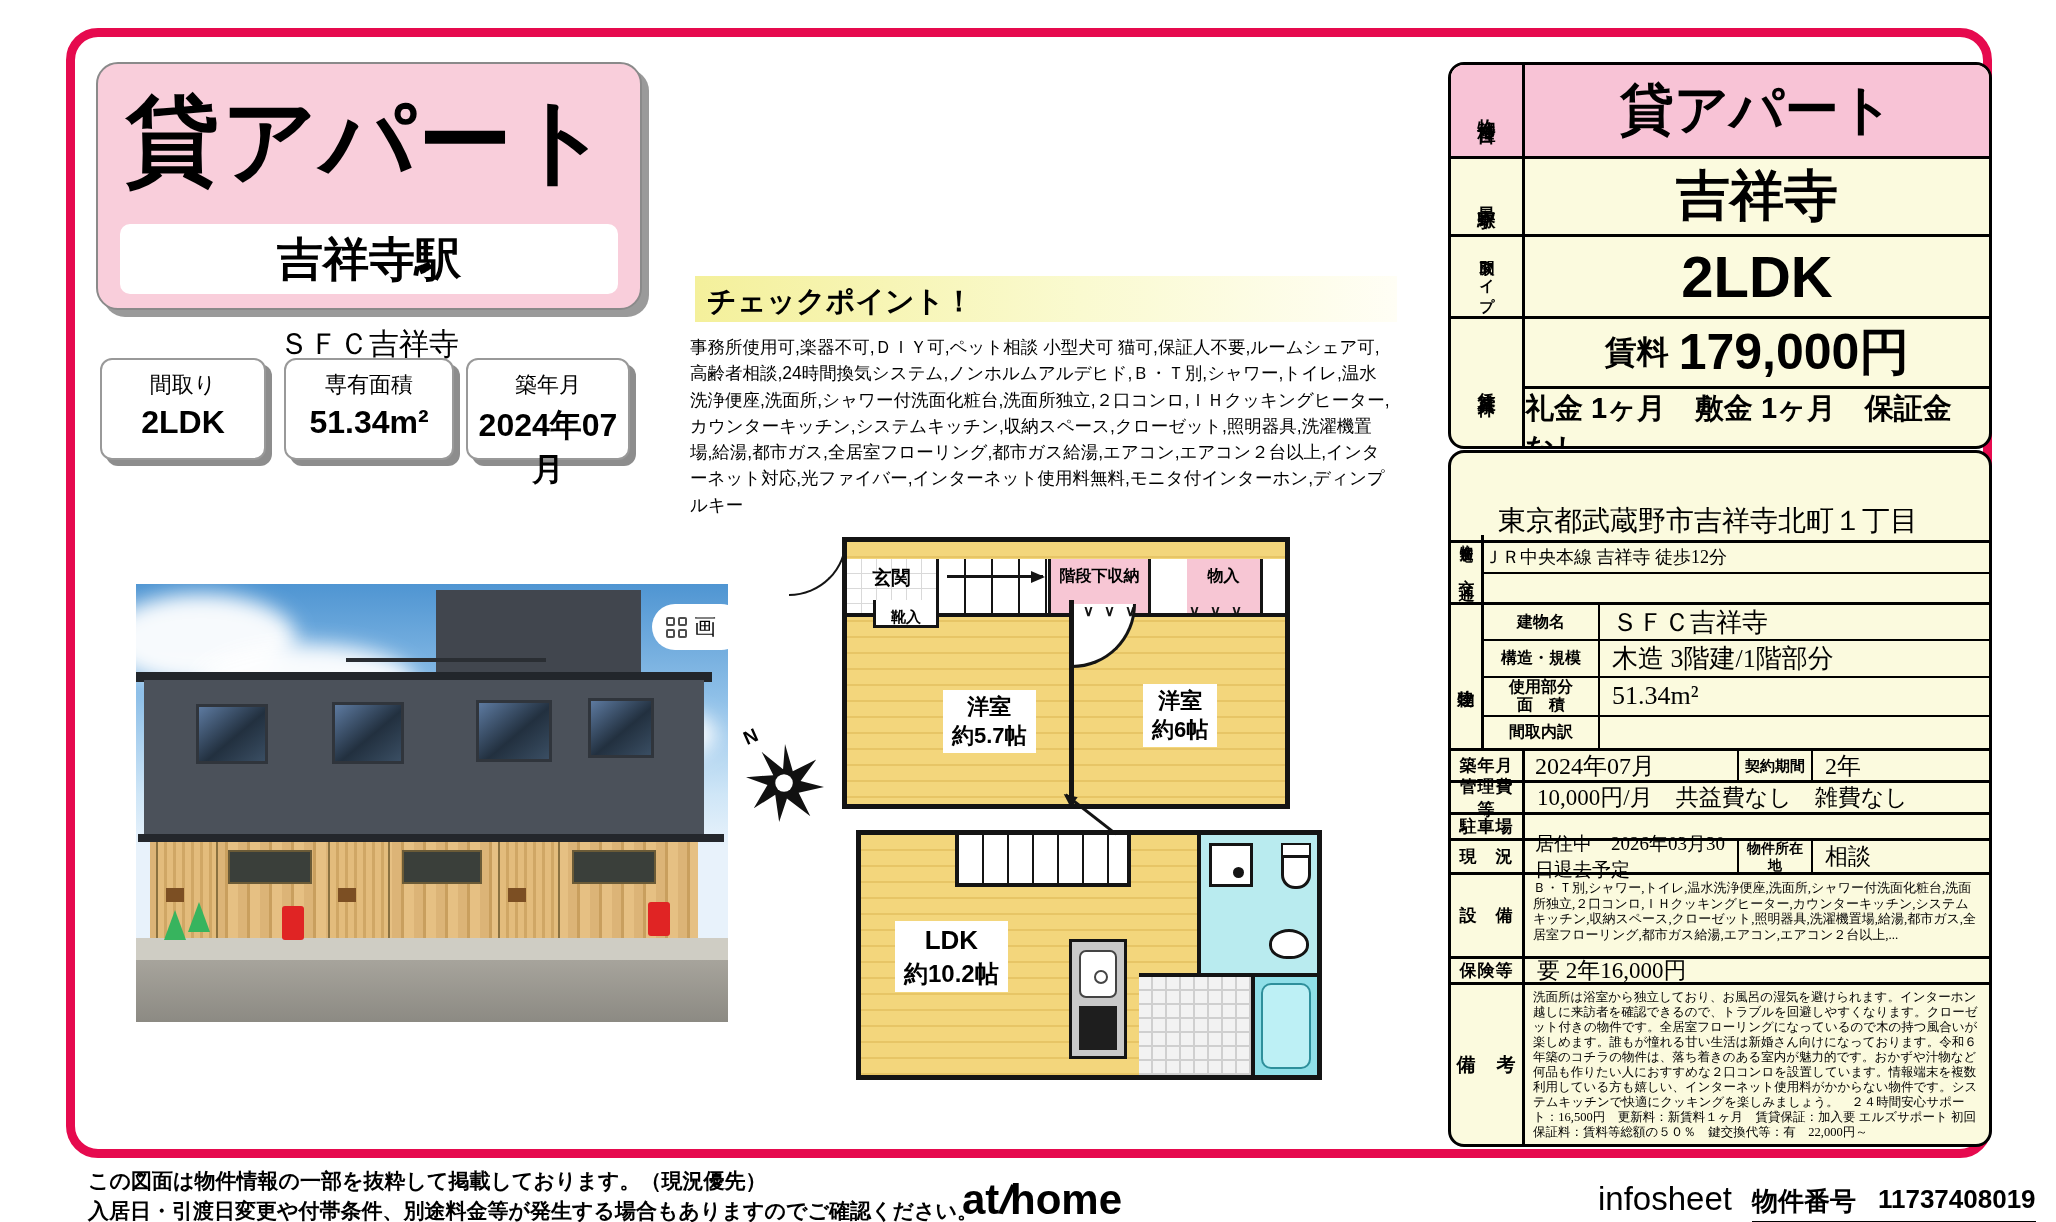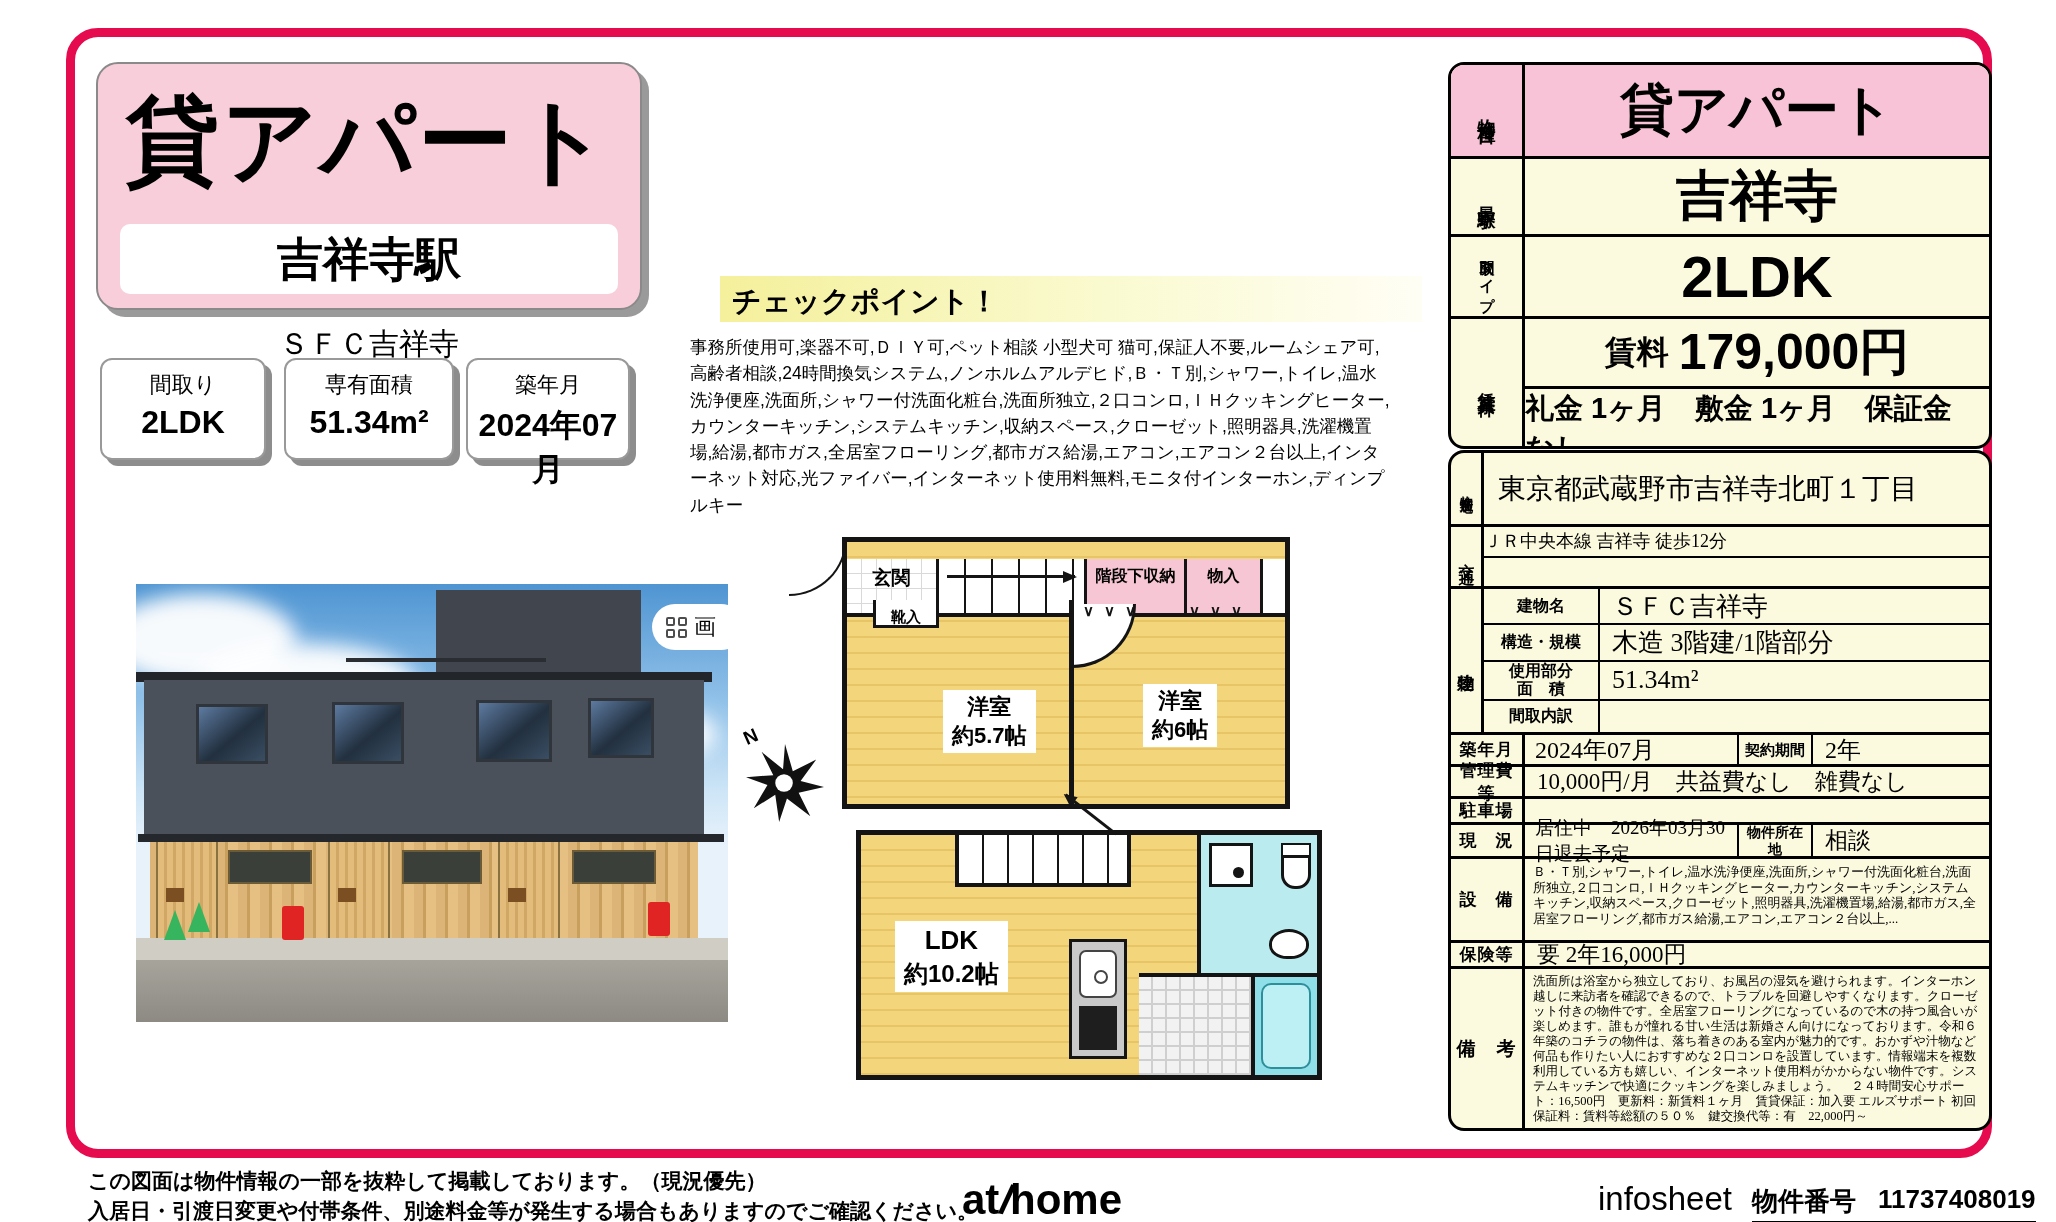--- a/index.html
+++ b/index.html
@@ -18,21 +18,21 @@
   .station-box { position:absolute; left:22px; right:22px; bottom:14px; height:70px;
                  background:#fff; border-radius:10px; font-size:46px; font-weight:bold; line-height:70px; }
   .building-name { position:absolute; left:96px; top:324px; width:546px; text-align:center; font-size:30px; font-weight:500; }
 
   .spec-box { position:absolute; top:358px; height:102px; background:#fff; border:2px solid #999;
               border-radius:12px; box-shadow:6px 6px 0 #8d8d8d; text-align:center; padding-top:10px; }
   .spec-label { font-size:22px; }
   .spec-value { font-size:32px; font-weight:bold; margin-top:4px; }
 
   
-  .cp-title { position:absolute; left:720px; top:276px; width:702px; height:46px;
+  .cp-title { position:absolute; left:695px; top:276px; width:702px; height:46px;
               font-size:29px; font-weight:bold; padding:6px 12px;
               background:linear-gradient(90deg,#f4f09b 0%,#fafad0 55%,#fffef5 100%); }
   .cp-body { position:absolute; left:690px; top:334px; width:702px; font-size:17.5px;
              line-height:1.5; word-break:break-all; }
 
   
   .photo { position:absolute; left:136px; top:584px; width:592px; height:438px; overflow:hidden;
            background:linear-gradient(#4f95d2 0%,#8fc0e8 26%,#cfe6f7 48%,#e8f2fb 60%); }
   .cloud { position:absolute; background:#fff; border-radius:50%; filter:blur(10px); opacity:.95; }
   .penthouse { position:absolute; left:300px; top:6px; width:205px; height:120px; background:#41464e; }
@@ -67,21 +67,21 @@
   .fp1-top { position:absolute; left:0; top:17px; right:0; height:58px; border-bottom:4px solid #141414; display:flex; background:#fff; }
   .cell { border-right:3px solid #141414; position:relative; }
   .genkan { width:92px; background:
       repeating-linear-gradient(90deg,transparent 0 14px,#d9d9d9 14px 15px),
       repeating-linear-gradient(180deg,transparent 0 14px,#d9d9d9 14px 15px),#fff;
       font-size:19px; font-weight:bold; text-align:center; padding-top:6px; }
   .stairs1 { flex:1; background:repeating-linear-gradient(90deg,#fff 0 25px,#141414 25px 27px),#fff; }
   .stairs1 .arrow { position:absolute; left:8px; top:16px; width:88%; border-top:3px solid #141414; }
   .stairs1 .arrow::after { content:""; position:absolute; right:-2px; top:-7px; border-left:14px solid #141414; border-top:6px solid transparent; border-bottom:6px solid transparent; }
   .pinkcell { background:#f7c6d4; font-size:16px; font-weight:bold; text-align:center; line-height:1.2; padding-top:7px; }
-  .ucell { width:100px; } .mcell { width:76px; } .tcell { width:22px; border-right:none; background:#fff; }
+  .ucell { width:100px; } .mcell { width:76px;margin-left:36px; } .tcell { width:22px; border-right:none; background:#fff; }
   .shoe { position:absolute; left:26px; top:58px; width:66px; height:28px; background:#fff; border:3px solid #141414; border-top:none;
           font-size:15px; font-weight:bold; text-align:center; line-height:33px; }
   .fp1-wall { position:absolute; left:222px; top:58px; width:5px; bottom:0; background:#141414; }
   .rlabel { position:absolute; background:#fff; padding:3px 9px; font-size:22px; font-weight:bold; text-align:center; line-height:1.3; }
   .vmark { position:absolute; top:60px; font-size:15px; font-weight:bold; letter-spacing:10px; color:#141414; }
   .arc-door { position:absolute; left:-58px; top:-4px; width:58px; height:58px; border-right:2.5px solid #141414; border-bottom:2.5px solid #141414; border-radius:0 0 100% 0; }
   .arc-in { position:absolute; left:225px; top:62px; width:64px; height:64px; background:#fff; border-right:3px solid #141414; border-bottom:3px solid #141414; border-radius:0 0 100% 0; }
 
   .stairs2 { position:absolute; left:94px; top:0; width:176px; height:52px; background:repeating-linear-gradient(90deg,#fff 0 23px,#141414 23px 25px),#fff;
              border:4px solid #141414; border-top:none; }
@@ -294,21 +294,21 @@
         <span style="font-size:50px;font-weight:bold;">179,000円</span>
       </div>
       <div class="subrow" style="align-items:center;justify-content:center;">
         <span style="font-size:29px;font-weight:bold;">礼金 1ヶ月　敷金 1ヶ月　保証金 なし</span>
       </div>
     </div>
   </div>
 </div>
 
 <div class="rt t2">
-  <div class="trow" style="height:74px;">
+  <div class="trow" style="height:90px;align-items:flex-end;">
     <div class="hdn">
         <span class="vtext" style="font-size:13px;letter-spacing:1px;">物件所在地</span>
       </div>
     <div class="val serif" style="justify-content:flex-start;padding-left:14px;font-size:28px;">東京都武蔵野市吉祥寺北町１丁目</div>
   </div>
   <div class="trow" style="height:62px;">
     <div class="hdn">
         <span class="vtext" style="font-size:16px;letter-spacing:8px;">交通</span>
       </div>
     <div class="subcol">

